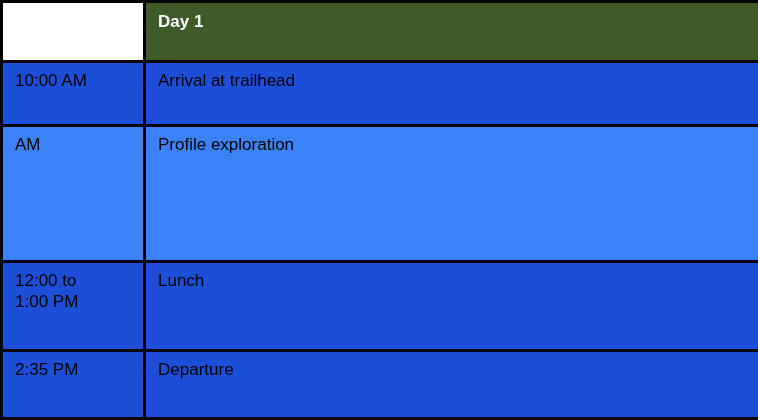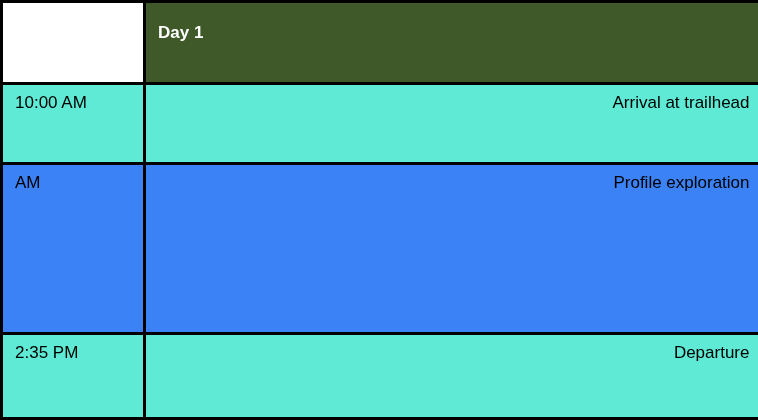--- a/index.html
+++ b/index.html
@@ -51,30 +51,30 @@
   td.header-blank {
     background: #ffffff;
   }
   td.header-day {
     background: #3F5A28;
   }
   td.header-day .cell-inner {
     color: #ffffff;
     font-weight: bold;
     font-size: 17px;
-    padding-top: 20px;
+    padding-top: 9px;
   }
 
   
-  td.shaded { background: #5eead4; }
+  td.shaded { background: #1d4ed8; }
   td.plain  { background: #3b82f6; }
 
   
   .align-left   { text-align: left; }
-  .align-center { text-align: right; }
+  .align-center { text-align: left; }
 
   
   .row-r1 td { height: 48px; }
   .row-r2 td { height: 104px; }
   .row-r3 td { height: 67px; }
   .row-r4 td { height: 103px; }
   .row-r5 td { height: 51px; }
 
   .activity-line { display: block; }
 </style>
@@ -111,20 +111,33 @@
       <td class="plain">
         <div class="cell-inner align-left">AM</div>
       </td>
       <td class="plain">
         <div class="cell-inner align-center">
           <span class="activity-line">Profile exploration</span>
         </div>
       </td>
     </tr>
 
+    <tr class="row-r3">
+      <td class="shaded">
+        <div class="cell-inner align-left">
+          <span class="activity-line">12:00 to</span>
+          <span class="activity-line">1:00 PM</span>
+        </div>
+      </td>
+      <td class="shaded">
+        <div class="cell-inner align-center">
+          <span class="activity-line">Lunch</span>
+        </div>
+      </td>
+    </tr>
 
 
     <tr class="row-r5">
       <td class="shaded">
         <div class="cell-inner align-left">2:35 PM</div>
       </td>
       <td class="shaded">
         <div class="cell-inner align-center">
           <span class="activity-line">Departure</span>
         </div>

